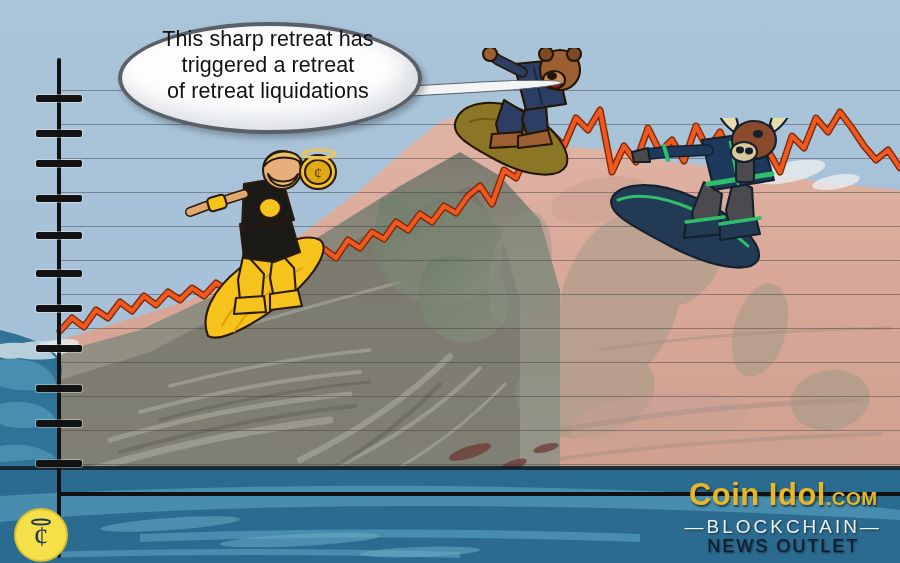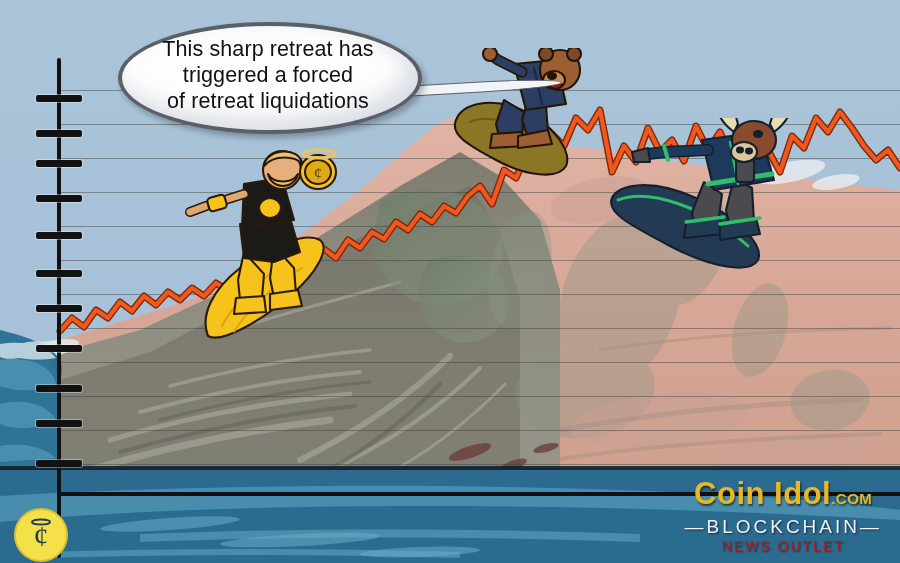--- a/index.html
+++ b/index.html
@@ -15,40 +15,40 @@
   .gridline{height:1px;background:rgba(60,60,60,.45);left:59px;}
   .axis-v{left:57px;top:58px;width:4px;height:500px;background:#111;border-radius:2px;}
   .axis-h{left:57px;top:492px;width:843px;height:4px;background:#111;}
   .tick{left:36px;width:46px;height:7px;background:#121212;border-radius:2px;
         box-shadow:0 0 0 1px rgba(255,255,255,.35);}
   
   #bubble{left:118px;top:22px;width:296px;height:104px;background:#fdfdfd;
           border:4px solid #5a5f68;border-radius:50%/50%;
           box-shadow:inset -10px -10px 22px rgba(170,180,195,.45),
                      3px 4px 6px rgba(0,0,0,.28);}
-  #bubble-text{left:126px;top:33px;width:284px;height:84px;display:flex;
+  #bubble-text{left:126px;top:23px;width:284px;height:84px;display:flex;
                flex-direction:column;align-items:center;justify-content:center;
                color:#111;font-size:21.5px;line-height:26px;text-align:center;
                letter-spacing:.1px;}
   #bubble-tail{left:400px;top:86px;width:160px;height:9px;background:#f2f4f6;
                border:1.5px solid #5a5f68;
                transform:rotate(-3.2deg);transform-origin:left center;
                border-radius:2px 50% 50% 2px;}
   
   #coin-logo{left:14px;top:508px;width:50px;height:50px;border-radius:50%;
              background:#f6e04a;border:2px solid #d8c02e;}
   
   #brand{right:18px;bottom:8px;text-align:center;}
   #brand-main{font-size:31px;font-weight:700;color:#e8b723;letter-spacing:.5px;
               text-shadow:1px 2px 2px rgba(0,0,0,.55);line-height:32px;
               white-space:nowrap;}
-  #brand-main .dom{font-size:15px;text-align:center;}
+  #brand-main .dom{font-size:19px;text-align:center;}
   #brand-sub{font-size:19px;color:#eef2f5;letter-spacing:3px;line-height:23px;
              text-shadow:1px 1px 2px rgba(0,0,0,.6);white-space:nowrap;}
-  #brand-sub2{font-size:14px;color:#b91c1c;letter-spacing:2px;line-height:17px;
+  #brand-sub2{font-size:18px;color:#0f172a;letter-spacing:2px;line-height:17px;
               text-shadow:1px 1px 2px rgba(0,0,0,.6);white-space:nowrap;}
 </style>
 </head>
 <body>
 
 <div id="stage">
 
   <div id="sky" class="abs"></div>
 
   <svg id="waveclip" class="abs" viewBox="0 0 900 563" width="900" height="563">
@@ -302,21 +302,21 @@
       <ellipse cx="132" cy="32" rx="3" ry="2.4" fill="#14202e"></ellipse>
       <ellipse cx="141" cy="33" rx="3" ry="2.4" fill="#14202e"></ellipse>
       <ellipse cx="150" cy="16" rx="4" ry="3" fill="#14202e"></ellipse>
     </g>
   </svg>
 
   <div id="bubble-tail" class="abs"></div>
   <div id="bubble" class="abs"></div>
   <div id="bubble-text" class="abs">
     <span>This sharp retreat has</span>
-    <span>triggered a forced</span>
+    <span>triggered a retreat</span>
     <span>of retreat liquidations</span>
   </div>
 
   <div id="coin-logo" class="abs">
     <svg width="46" height="46" viewBox="0 0 46 46" style="display:block;margin:2px auto;">
       <ellipse cx="23" cy="10" rx="9" ry="2.6" fill="none" stroke="#1f3b57" stroke-width="2"></ellipse>
       <text x="23" y="34" font-size="30" font-family="Liberation Serif,serif" fill="#1f3b57" text-anchor="middle">¢</text>
     </svg>
   </div>
 

